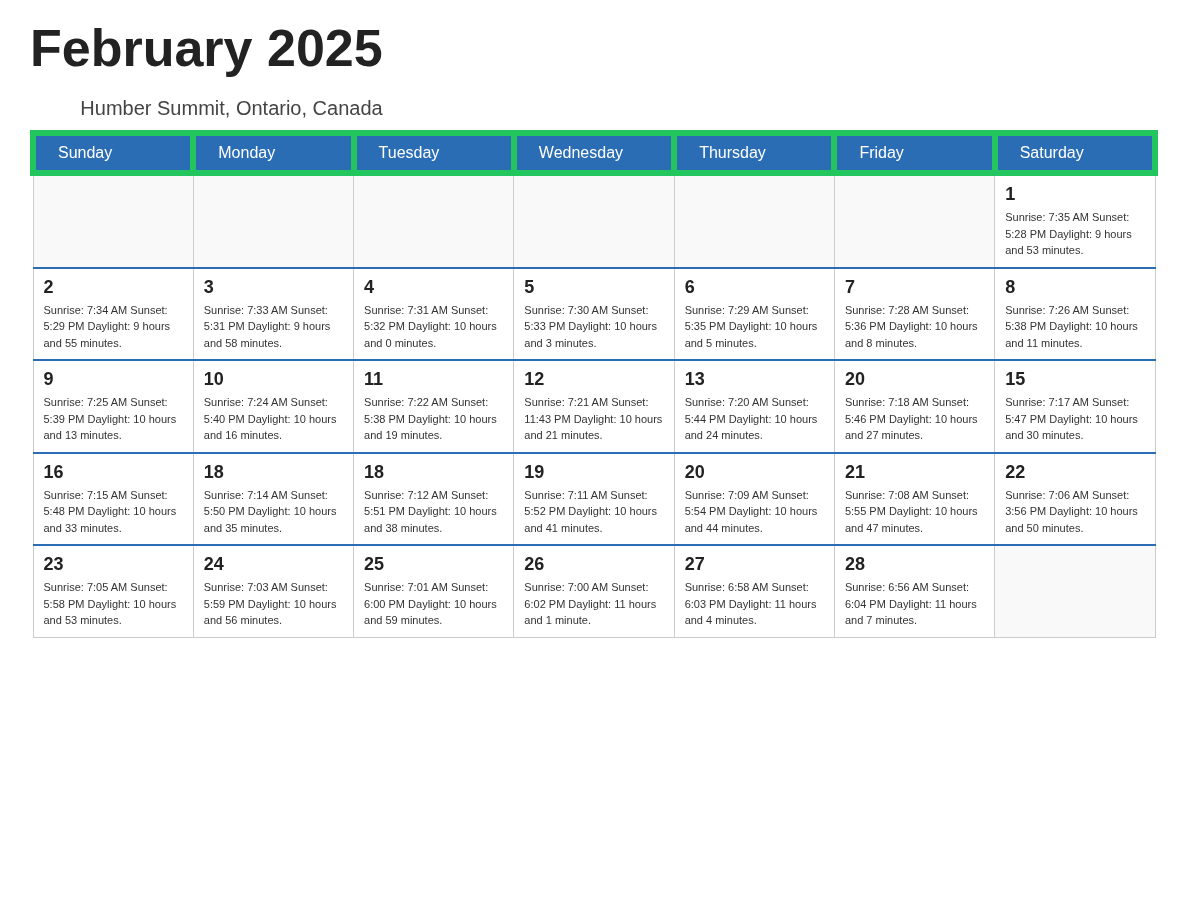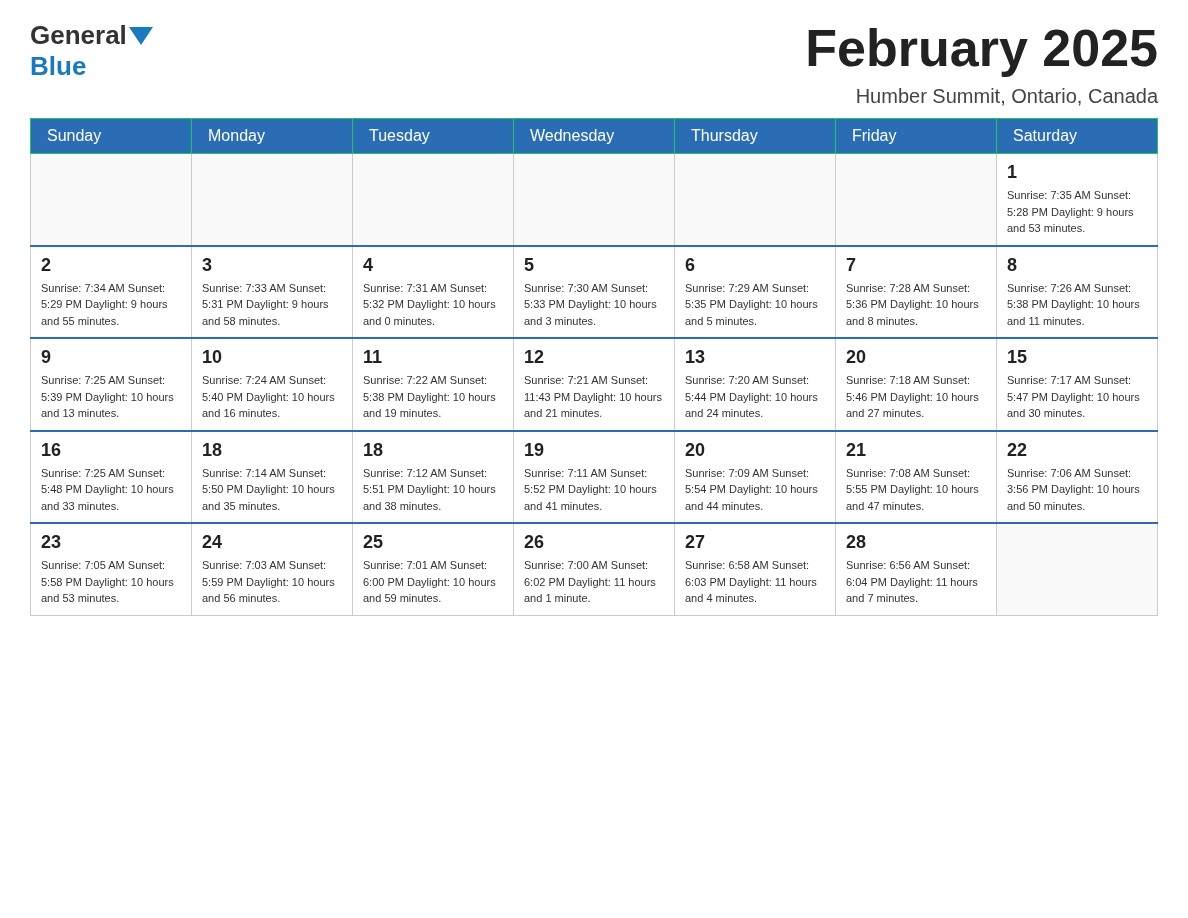--- a/index.html
+++ b/index.html
@@ -48,35 +48,35 @@
     }
     .month-title {
       font-size: 52px;
       font-weight: bold;
       color: #222;
       line-height: 1.1;
     }
     .location-title {
       font-size: 20px;
       color: #444;
-      margin-top: 8px;
+      margin-top: 20px;
     }
     .calendar {
       width: 100%;
       border-collapse: collapse;
       margin-top: 10px;
     }
     .calendar th {
       background-color: #2a6db5;
       color: #fff;
-      padding: 8px 16px;
+      padding: 8px 22px;
       text-align: left;
       font-size: 16px;
       font-weight: normal;
-      border: 1px solid #22c55e;
+      border: 6px solid #22c55e;
     }
     .calendar td {
       vertical-align: top;
       padding: 8px 10px;
       border: 1px solid #ccc;
       width: 14.28%;
       min-height: 110px;
       font-size: 13px;
       color: #333;
     }
@@ -96,27 +96,20 @@
       border-top: 2px solid #2a6db5;
     }
     .empty-cell {
       background: #f9f9f9;
     }
   </style>
 </head>
 <body>
 
 <div class="header">
-  <div class="logo">
-    <div class="logo-text">
-      <span class="logo-general">General</span>
-      <span class="logo-triangle"></span>
-    </div>
-    <span class="logo-blue">Blue</span>
-  </div>
   <div class="title-block">
     <div class="month-title">February 2025</div>
     <div class="location-title">Humber Summit, Ontario, Canada</div>
   </div>
 </div>
 
 <table class="calendar">
   <thead>
     <tr>
     <th>Sunday</th>
@@ -242,21 +235,21 @@
           <span class="day-number">15</span>
           <div class="day-info">Sunrise: 7:17 AM
 Sunset: 5:47 PM
 Daylight: 10 hours
 and 30 minutes.</div>
         </td>
       </tr>
       <tr class="row-top-border">
         <td>
           <span class="day-number">16</span>
-          <div class="day-info">Sunrise: 7:25 AM
+          <div class="day-info">Sunrise: 7:15 AM
 Sunset: 5:48 PM
 Daylight: 10 hours
 and 33 minutes.</div>
         </td>
         <td>
           <span class="day-number">18</span>
           <div class="day-info">Sunrise: 7:14 AM
 Sunset: 5:50 PM
 Daylight: 10 hours
 and 35 minutes.</div>

